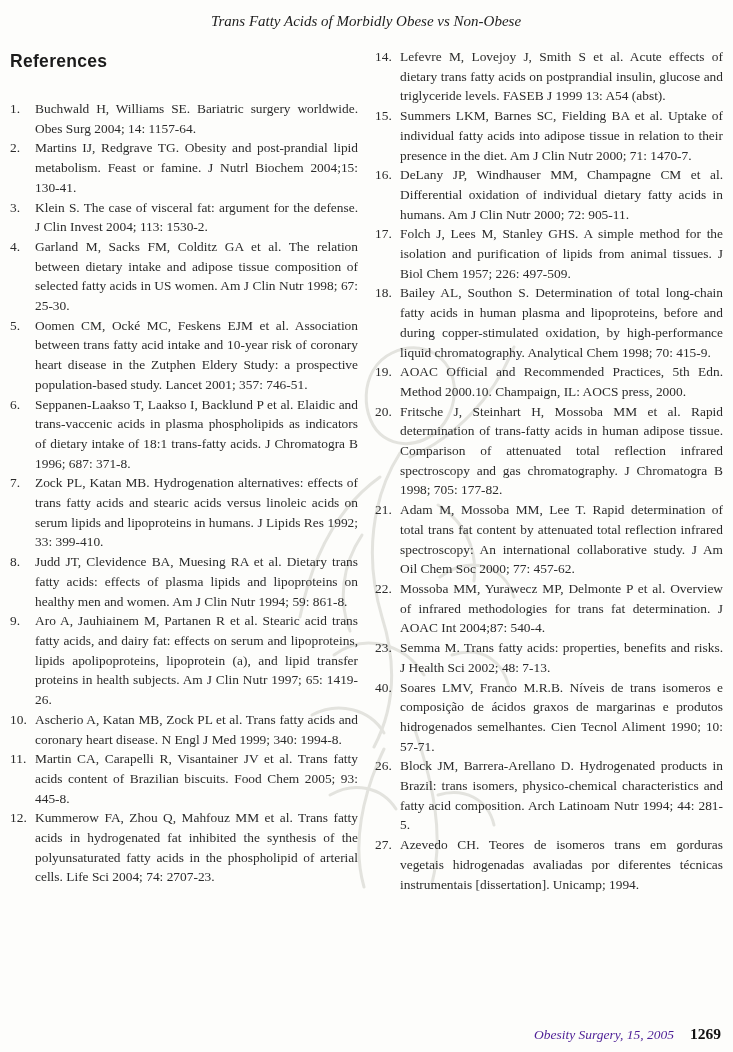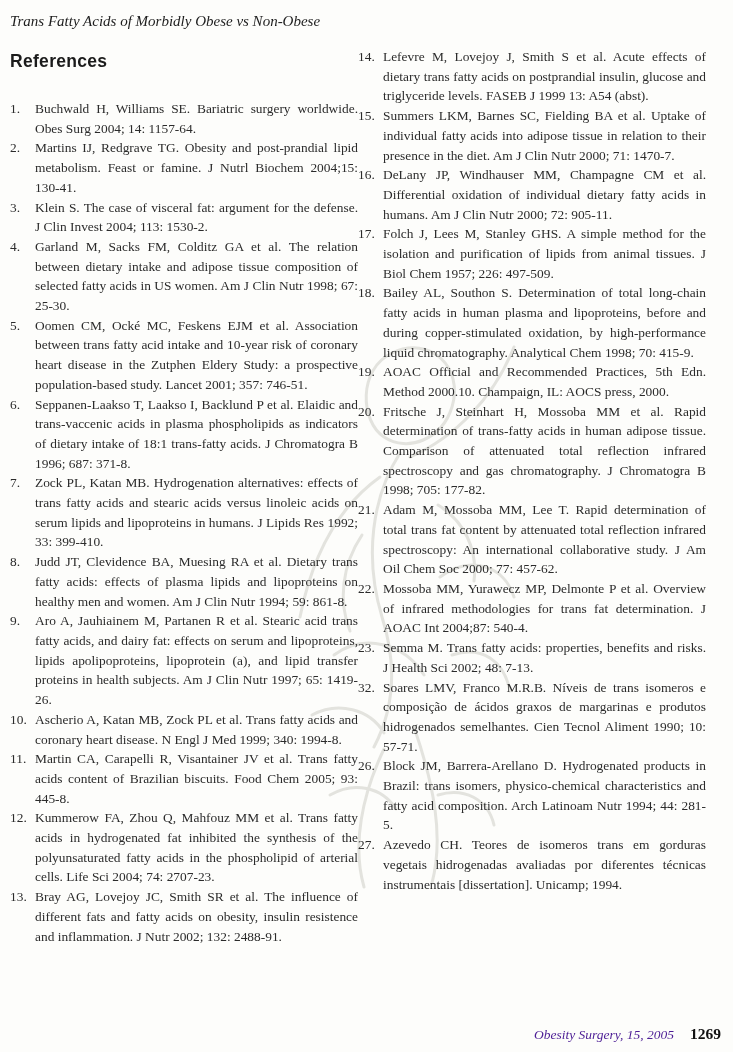--- a/index.html
+++ b/index.html
@@ -14,28 +14,28 @@
   .watermark {
     position: absolute; left: 242px; top: 325px;
     width: 320px; height: 580px;
     z-index: 0; pointer-events: none;
   }
   .page {
     position: relative; z-index: 1;
     padding: 13px 10px 0 10px;
   }
   .running-title {
-    text-align: left;
+    text-align: center;
     font-style: italic;
     font-size: 15px;
     color: #1d1d1d;
     padding-right: 1px;
     height: 21px;
   }
-  .columns { display: flex; gap: 0; }
+  .columns { display: flex; gap: 17px; }
   .col { width: 348px; }
   .refs-title {
     font-family: "Liberation Sans", sans-serif;
     font-weight: bold;
     font-size: 17.5px;
     color: #1b1b1b;
     letter-spacing: 0.3px;
     margin: 17px 0 27px 0;
   }
   .col-right { padding-top: 13px; }
@@ -131,24 +131,20 @@
             <span class="ref-body">Ascherio A, Katan MB, Zock PL et al. Trans fatty acids and coronary heart disease. <span class="ref-link">N Engl J Med 1999; 340: 1994-8.</span></span>
           </div>
           <div class="ref">
             <span class="ref-num">11.</span>
             <span class="ref-body">Martin CA, Carapelli R, Visantainer JV et al. Trans fatty acids content of Brazilian biscuits. <span class="ref-link">Food Chem 2005; 93: 445-8.</span></span>
           </div>
           <div class="ref">
             <span class="ref-num">12.</span>
             <span class="ref-body">Kummerow FA, Zhou Q, Mahfouz MM et al. Trans fatty acids in hydrogenated fat inhibited the synthesis of the polyunsaturated fatty acids in the phospholipid of arterial cells. <span class="ref-link">Life Sci 2004; 74: 2707-23.</span></span>
           </div>
-          <div class="ref">
-            <span class="ref-num">13.</span>
-            <span class="ref-body">Bray AG, Lovejoy JC, Smith SR et al. The influence of different fats and fatty acids on obesity, insulin resistence and inflammation. J Nutr 2002; 132: 2488-91.</span>
-          </div>
         </div>
     </div>
 
     <div class="col col-right">
       <div id="refs-right">
           <div class="ref">
             <span class="ref-num">14.</span>
             <span class="ref-body">Lefevre M, Lovejoy J, Smith S et al. Acute effects of dietary trans fatty acids on postprandial insulin, glucose and triglyceride levels. FASEB J 1999 13: A54 (abst).</span>
           </div>
           <div class="ref">
@@ -181,21 +177,21 @@
           </div>
           <div class="ref">
             <span class="ref-num">22.</span>
             <span class="ref-body">Mossoba MM, Yurawecz MP, Delmonte P et al. Overview of infrared methodologies for trans fat determination. <span class="ref-link">J AOAC Int 2004;87: 540-4.</span></span>
           </div>
           <div class="ref">
             <span class="ref-num">23.</span>
             <span class="ref-body">Semma M. Trans fatty acids: properties, benefits and risks. J Health Sci 2002; 48: 7-13.</span>
           </div>
           <div class="ref">
-            <span class="ref-num">32.</span>
+            <span class="ref-num">40.</span>
             <span class="ref-body">Soares LMV, Franco M.R.B. Níveis de trans isomeros e composição de ácidos graxos de margarinas e produtos hidrogenados semelhantes. Cien Tecnol Aliment 1990; 10: 57-71.</span>
           </div>
           <div class="ref">
             <span class="ref-num">26.</span>
             <span class="ref-body">Block JM, Barrera-Arellano D. Hydrogenated products in Brazil: trans isomers, physico-chemical characteristics and fatty acid composition. <span class="ref-link">Arch Latinoam Nutr 1994; 44: 281-5.</span></span>
           </div>
           <div class="ref">
             <span class="ref-num">27.</span>
             <span class="ref-body">Azevedo CH. Teores de isomeros trans em gorduras vegetais hidrogenadas avaliadas por diferentes técnicas instrumentais [dissertation]. Unicamp; 1994.</span>
           </div>

